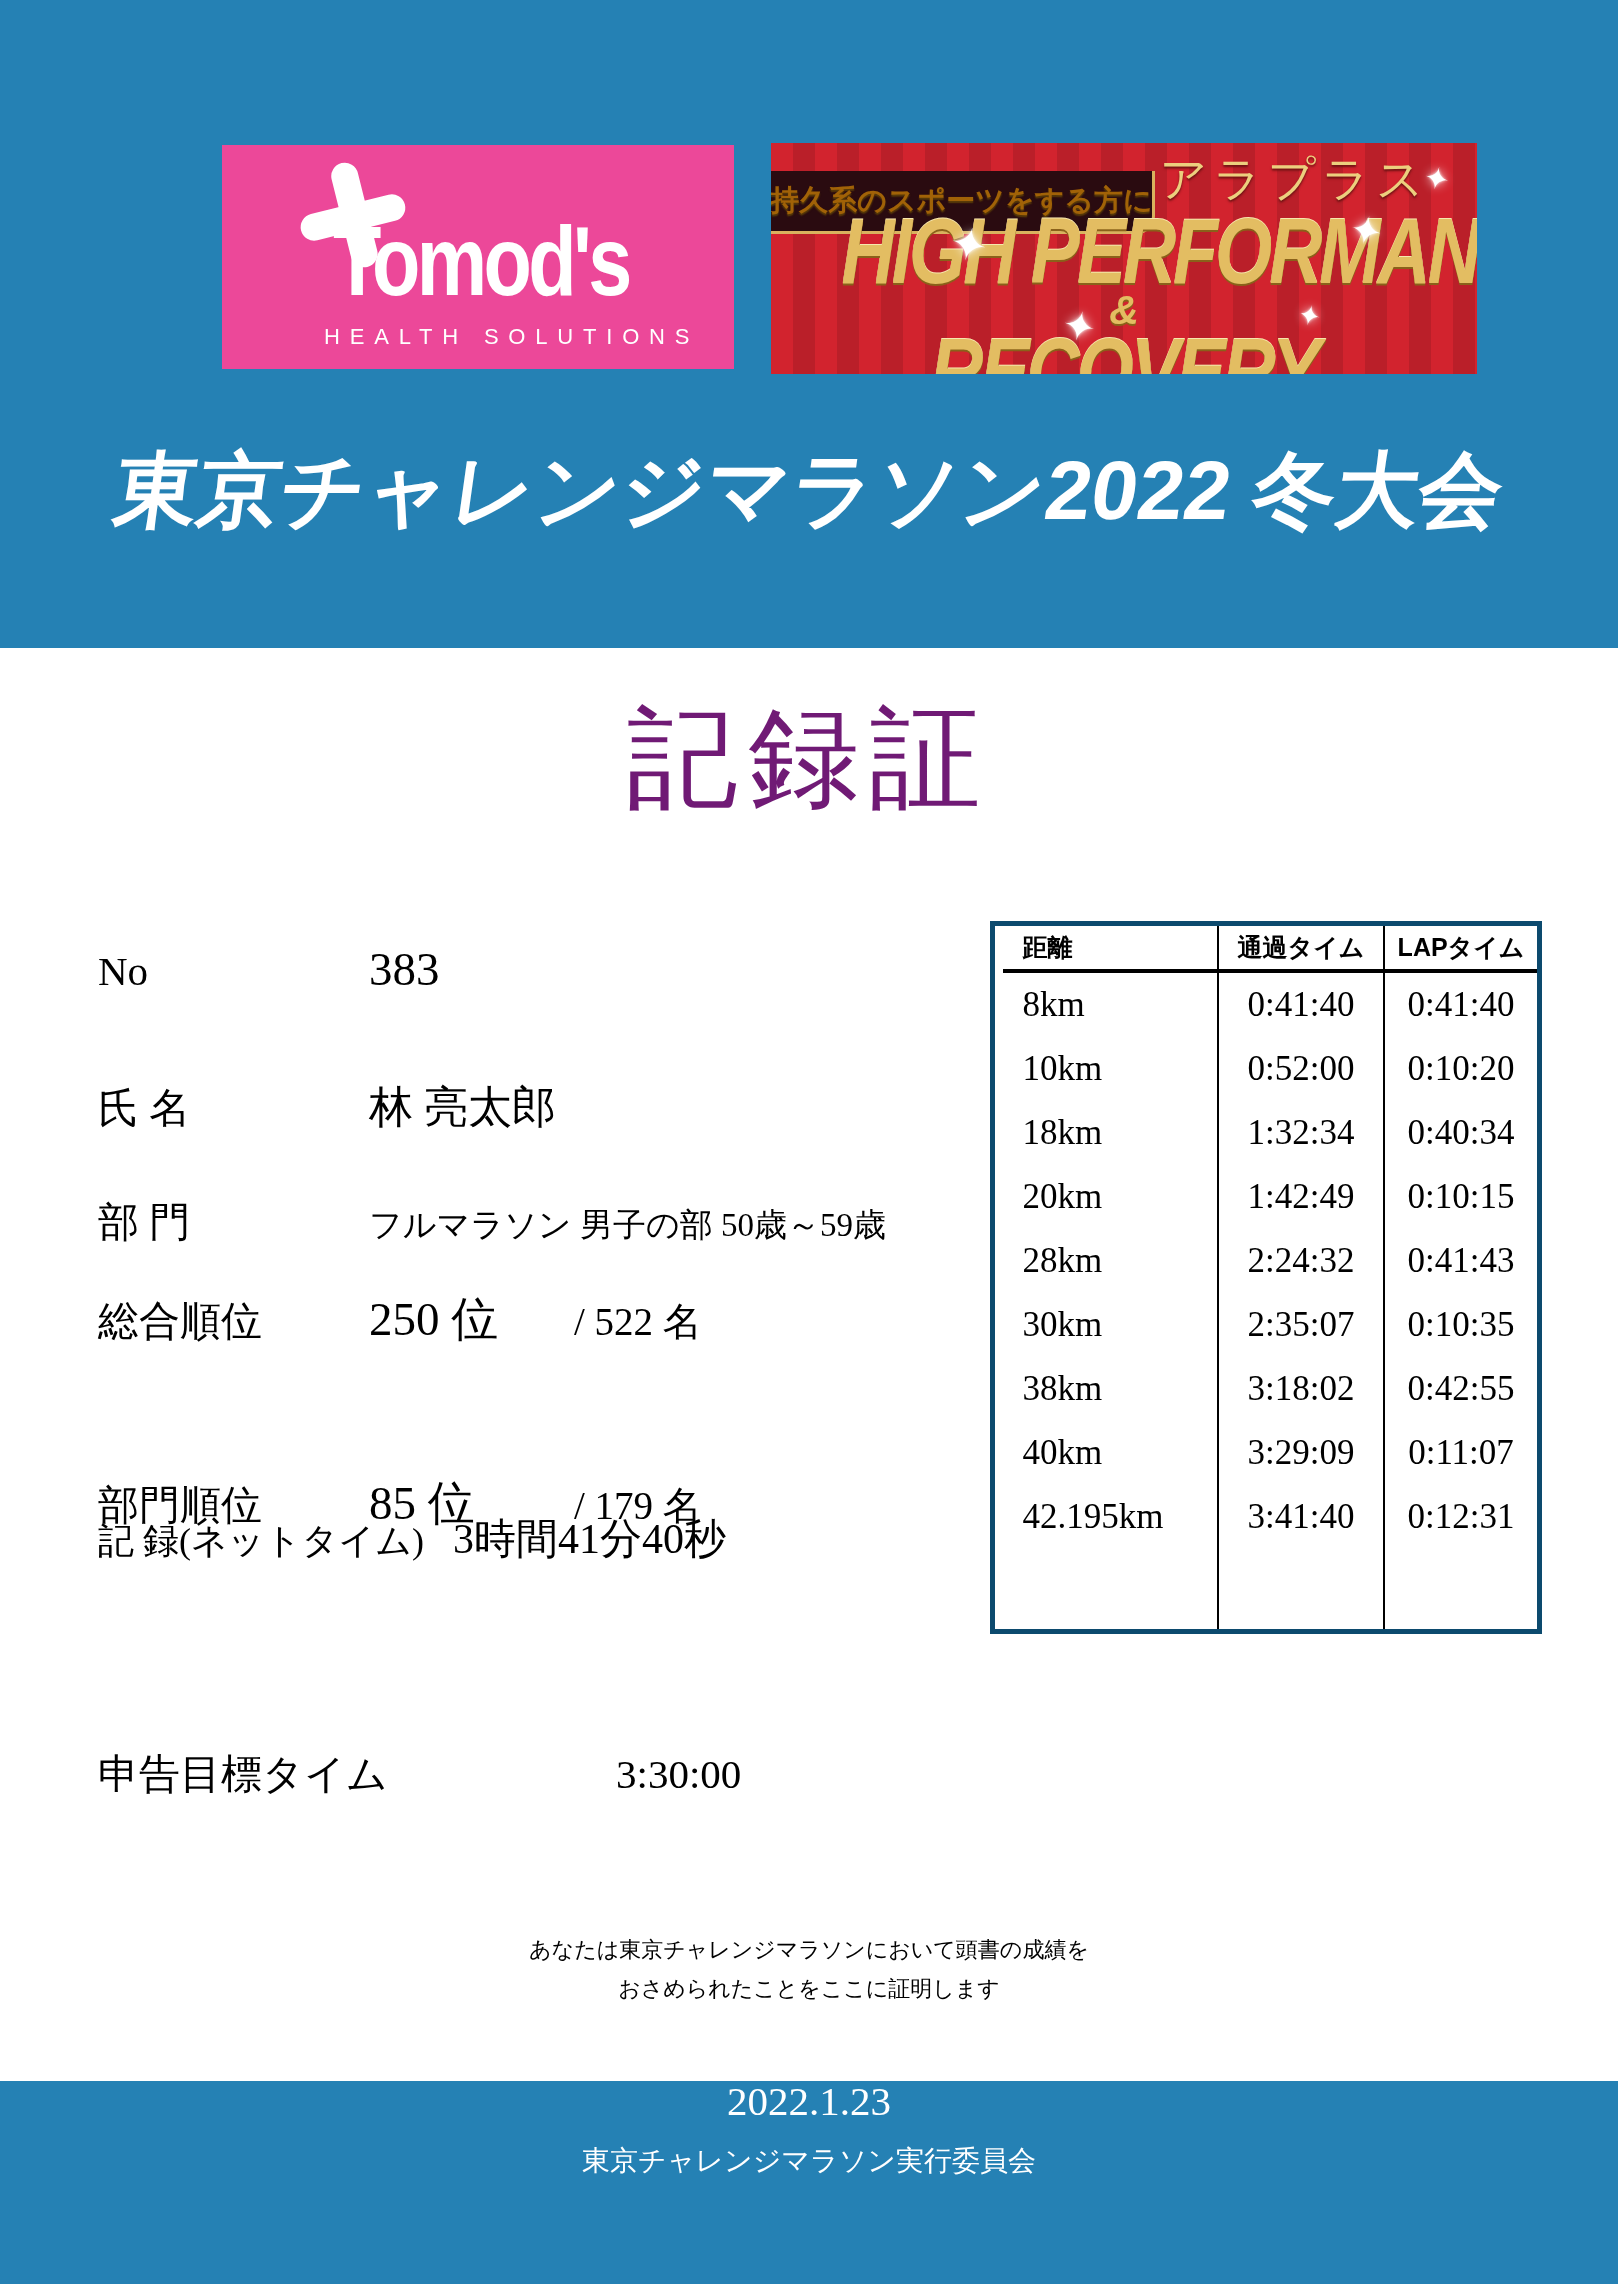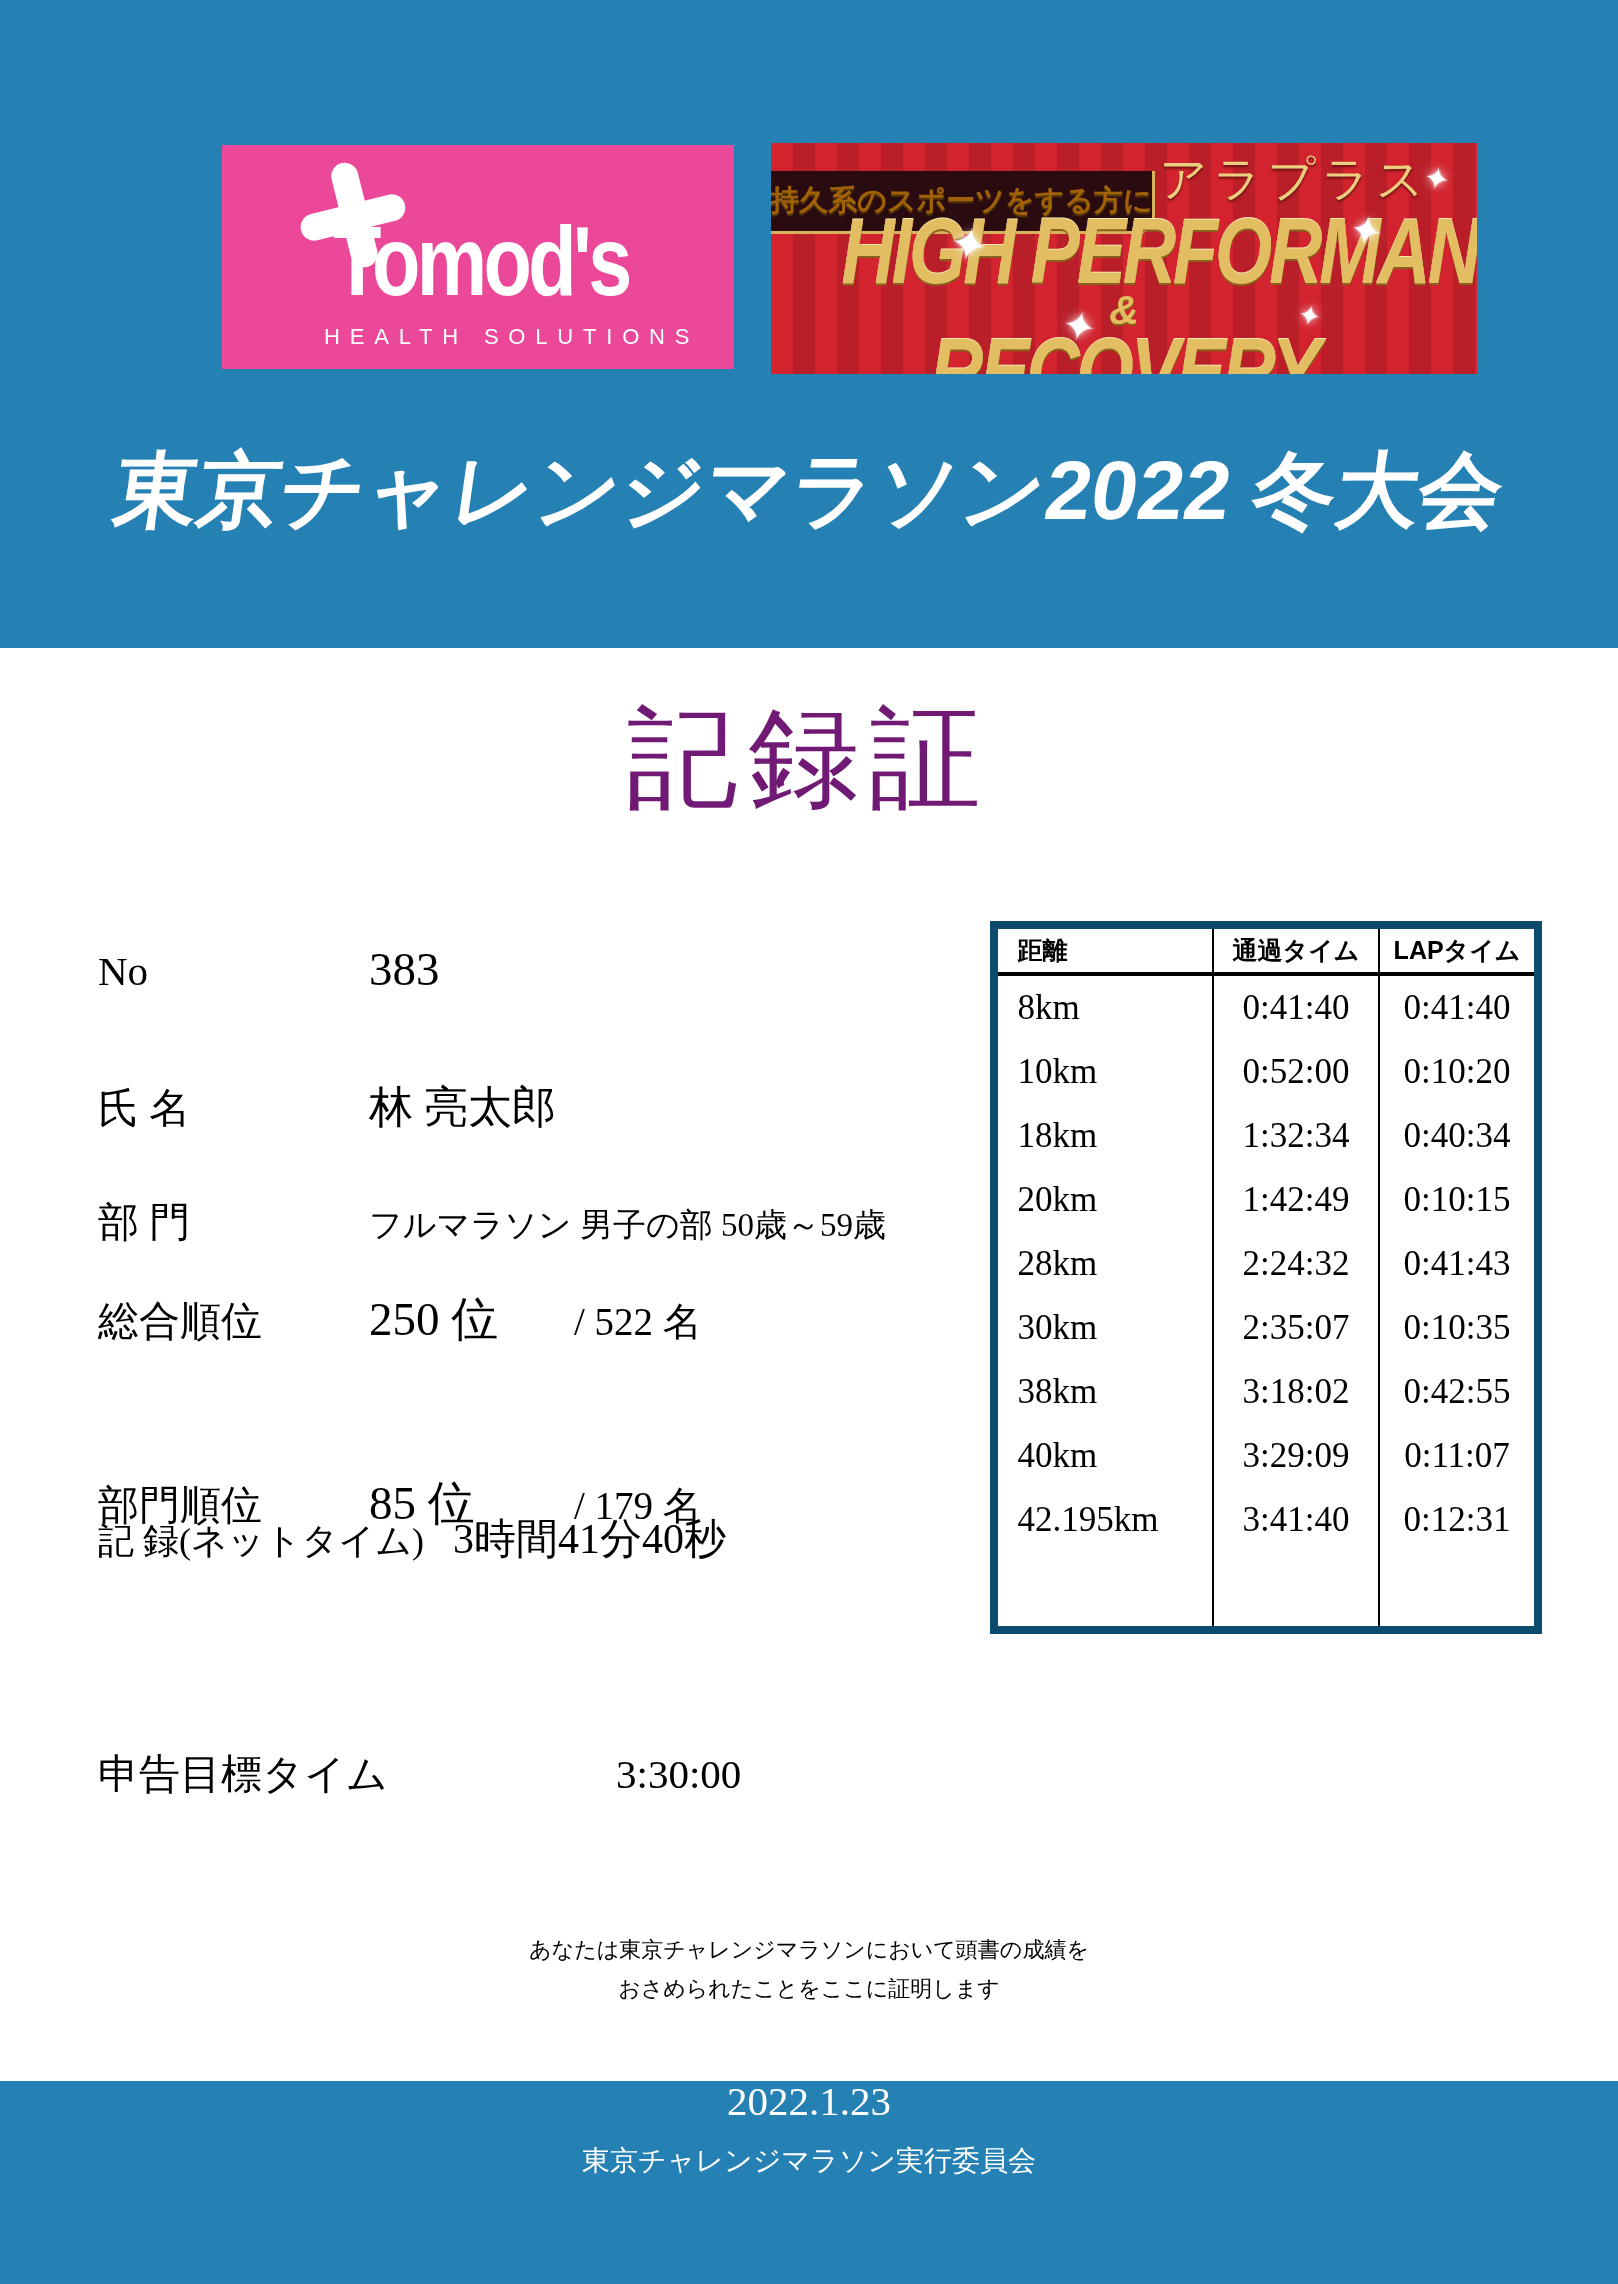--- a/index.html
+++ b/index.html
@@ -100,23 +100,24 @@
   .row-rec{top:1511px;}
   .row-rec .lbl-rec{font-size:36px;}
   .row-rec .val{font-size:42px; margin-left:29px;}
   .row-goal{top:1747px;}
   .row-goal .lbl-goal{display:inline-block; width:518px; font-size:41px;}
   .row-goal .val{font-size:41px;}
 
   
   .splits{
     position:absolute; left:990px; top:921px; width:552px; height:713px;
-    box-sizing:border-box; border:8px solid #0c4a6e; background:#fff;
+    box-sizing:border-box; border:5px solid #0c4a6e; background:#fff;
     display:grid; grid-template-columns:216px 166px 1fr;
     grid-template-rows:47px repeat(9,64px) 1fr;
+    padding-left:8px;
   }
   .splits .c0,.splits .c1{border-right:2.3px solid #000;}
   .splits .th{
     border-bottom:4.5px solid #000;
     display:flex; align-items:center; justify-content:center;
     font-family:"Liberation Sans", sans-serif; font-weight:bold; font-size:25px;
   }
   .splits .th.c0{justify-content:flex-start; padding-left:19.6px;}
   .splits .td{
     display:flex; align-items:center; justify-content:center; font-size:35px;

